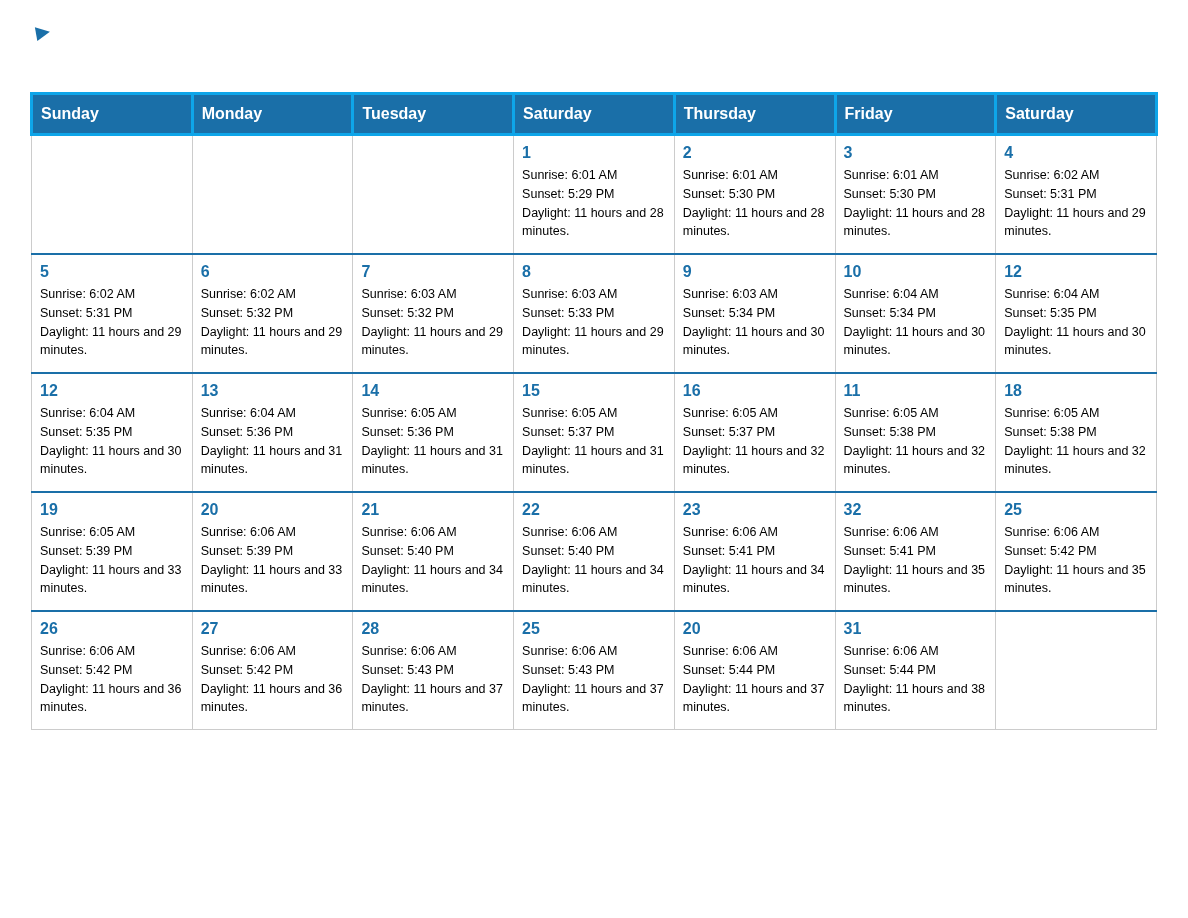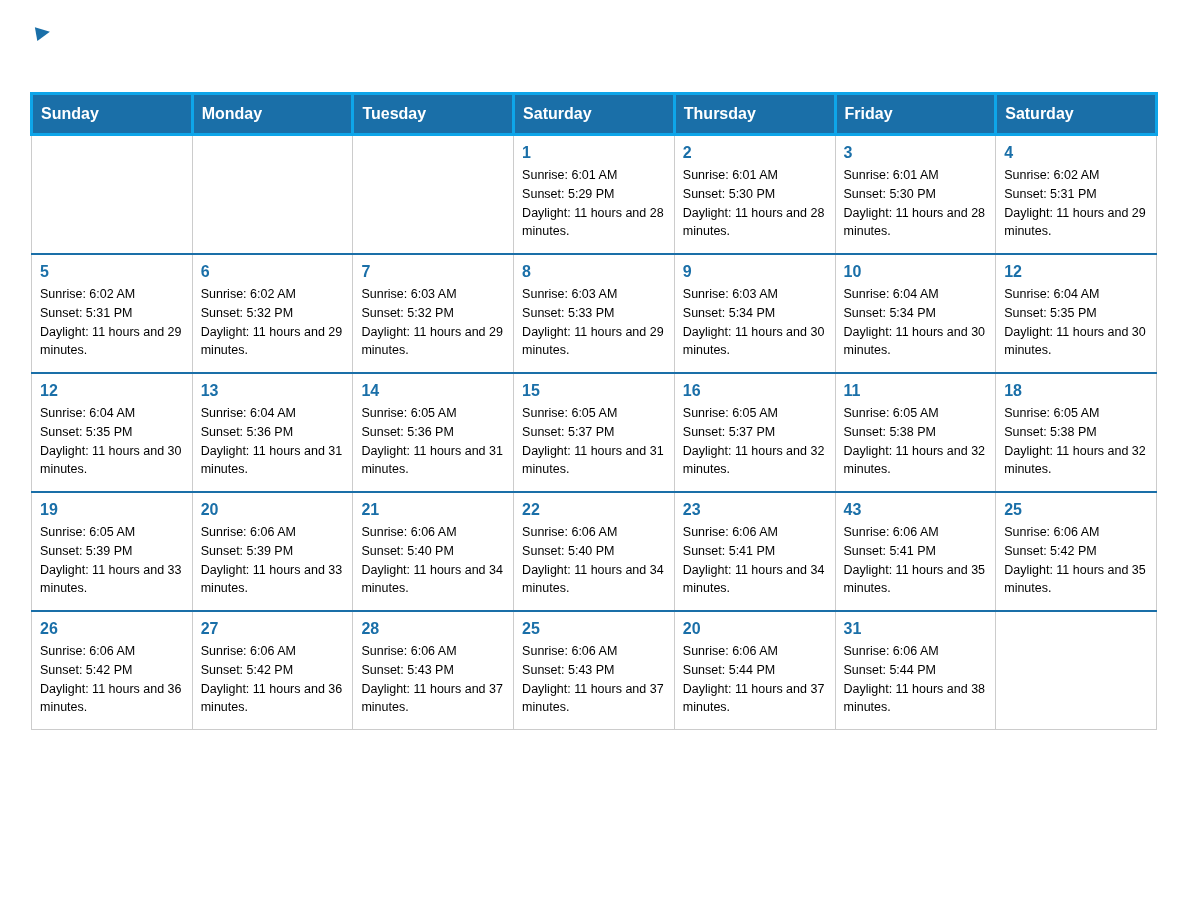--- a/index.html
+++ b/index.html
@@ -211,21 +211,21 @@
         </td>
         <td>
           <span class="day-number">22</span>
           <div class="day-info">Sunrise: 6:06 AM<br>Sunset: 5:40 PM<br>Daylight: 11 hours and 34 minutes.</div>
         </td>
         <td>
           <span class="day-number">23</span>
           <div class="day-info">Sunrise: 6:06 AM<br>Sunset: 5:41 PM<br>Daylight: 11 hours and 34 minutes.</div>
         </td>
         <td>
-          <span class="day-number">43</span>
+          <span class="day-number">32</span>
           <div class="day-info">Sunrise: 6:06 AM<br>Sunset: 5:41 PM<br>Daylight: 11 hours and 35 minutes.</div>
         </td>
         <td>
           <span class="day-number">25</span>
           <div class="day-info">Sunrise: 6:06 AM<br>Sunset: 5:42 PM<br>Daylight: 11 hours and 35 minutes.</div>
         </td>
       </tr>
       <tr>
         <td>
           <span class="day-number">26</span>

